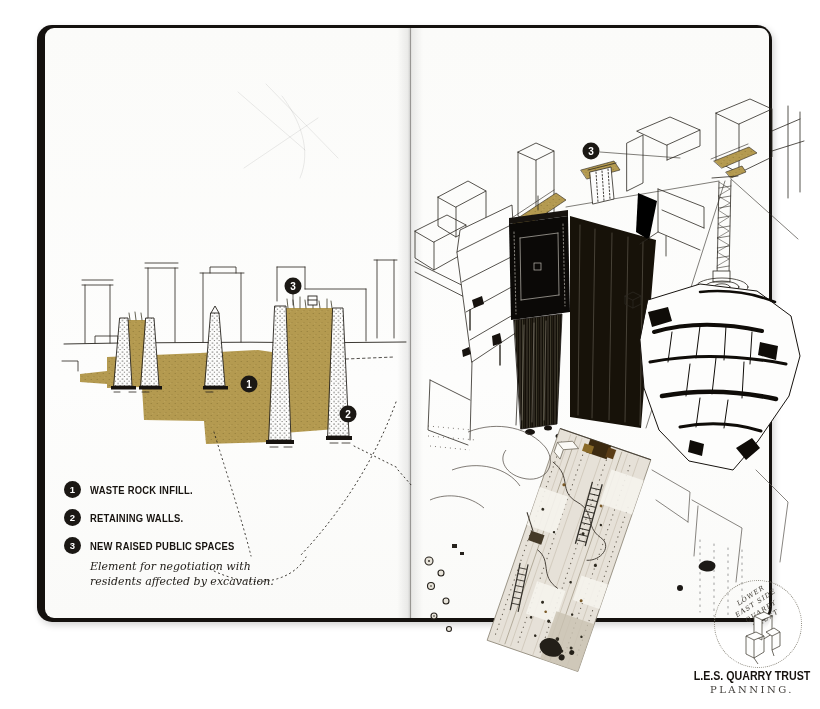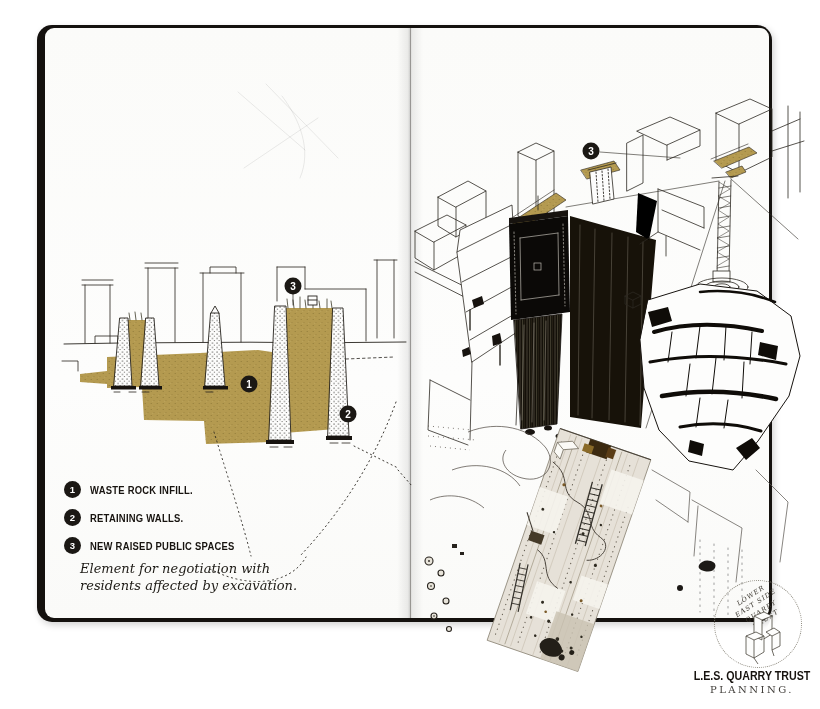--- a/index.html
+++ b/index.html
@@ -15,22 +15,22 @@
   .gutter-line{position:absolute;left:410px;top:28px;width:1px;height:590px;background:rgba(40,35,30,0.35);}
   
   .art{position:absolute;left:0;top:0;z-index:5;pointer-events:none;}
   
   .legend{position:absolute;left:64px;top:481px;z-index:6;}
   .lrow{display:flex;align-items:center;gap:9px;height:17px;margin-bottom:11px;}
   .lbadge{width:17px;height:17px;border-radius:50%;background:#1b1814;color:#fff;
           font-weight:700;font-size:9.5px;display:flex;align-items:center;justify-content:center;flex:0 0 17px;}
   .llabel{font-weight:700;font-size:11.5px;letter-spacing:0.3px;color:#17130f;
           transform:scaleX(0.82);transform-origin:0 50%;white-space:nowrap;display:inline-block;}
-  .lnote{margin-left:16px;margin-top:-5px;font-family:"DejaVu Serif",serif;font-style:italic;
-         font-size:13px;line-height:1.32;color:#1d1a15;}
+  .lnote{margin-left:26px;margin-top:-5px;font-family:"DejaVu Serif",serif;font-style:italic;
+         font-size:11px;line-height:1.32;color:#1d1a15;}
   
   .stamp{position:absolute;left:714px;top:580px;width:88px;height:88px;border:1.2px dotted #8d897e;
          border-radius:50%;z-index:7;box-sizing:border-box;}
   .stamp-text{position:absolute;left:2px;top:8px;width:84px;transform:rotate(-33deg);
               text-align:center;font-family:"DejaVu Serif",serif;font-style:italic;font-size:6.5px;
               line-height:1.45;letter-spacing:1.1px;color:#3a362e;}
   .stamp-cubes{position:absolute;left:19px;top:29px;}
   
   .footer{position:absolute;left:676px;top:668px;width:152px;text-align:center;z-index:7;}
   .f-title{font-weight:700;font-size:13px;color:#17130f;transform:scaleX(0.82);

